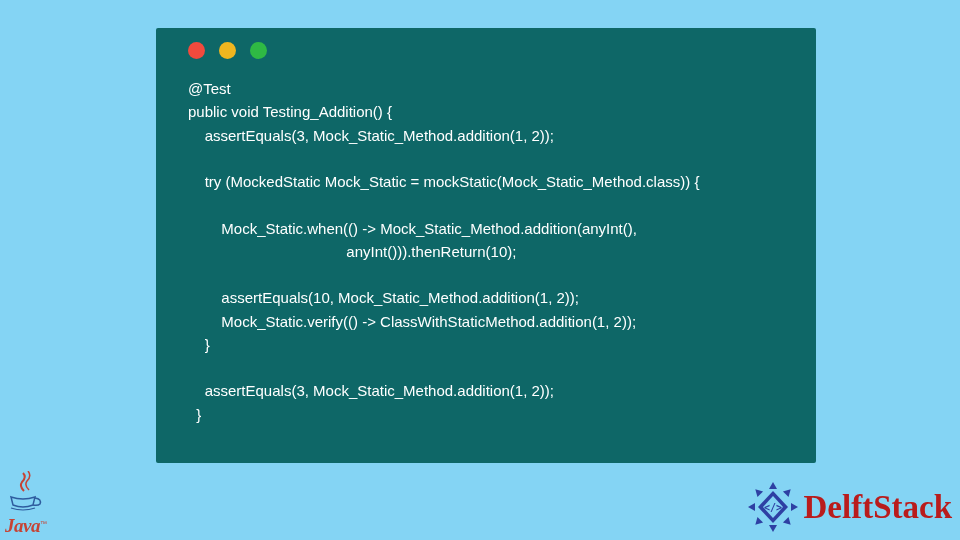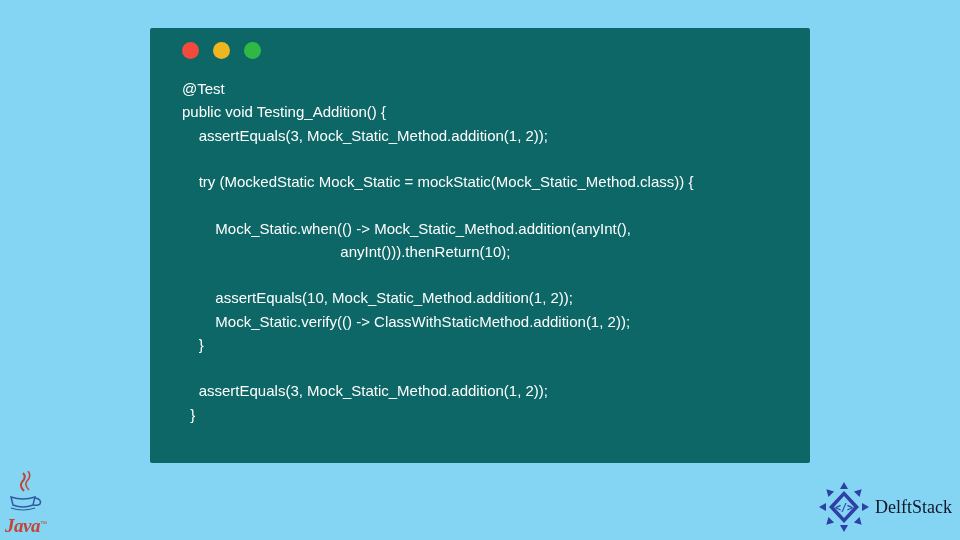--- a/index.html
+++ b/index.html
@@ -6,21 +6,21 @@
     body {
       width: 960px;
       height: 540px;
       background: #84d4f4;
       position: relative;
       font-family: Arial, Helvetica, sans-serif;
       overflow: hidden;
     }
     .code-window {
       position: absolute;
-      left: 150px;
+      left: 156px;
       top: 28px;
       width: 660px;
       height: 435px;
       background: #0e6767;
       border-radius: 2px;
       padding: 14px 20px 20px 32px;
     }
     .window-dots {
       display: flex;
       gap: 14px;
@@ -92,23 +92,23 @@
       align-items: center;
       gap: 4px;
     }
     .ds-logo {
       width: 54px;
       height: 54px;
       position: relative;
     }
     .ds-text {
       font-family: Georgia, serif;
-      font-size: 18px;
-      color: #0f172a;
-      font-weight: 400;
+      font-size: 33px;
+      color: #b91c1c;
+      font-weight: 700;
     }
   </style>
 </head>
 <body>
 
 <div class="code-window">
   <div class="window-dots">
     <div class="dot dot-red"></div>
     <div class="dot dot-yellow"></div>
     <div class="dot dot-green"></div>

